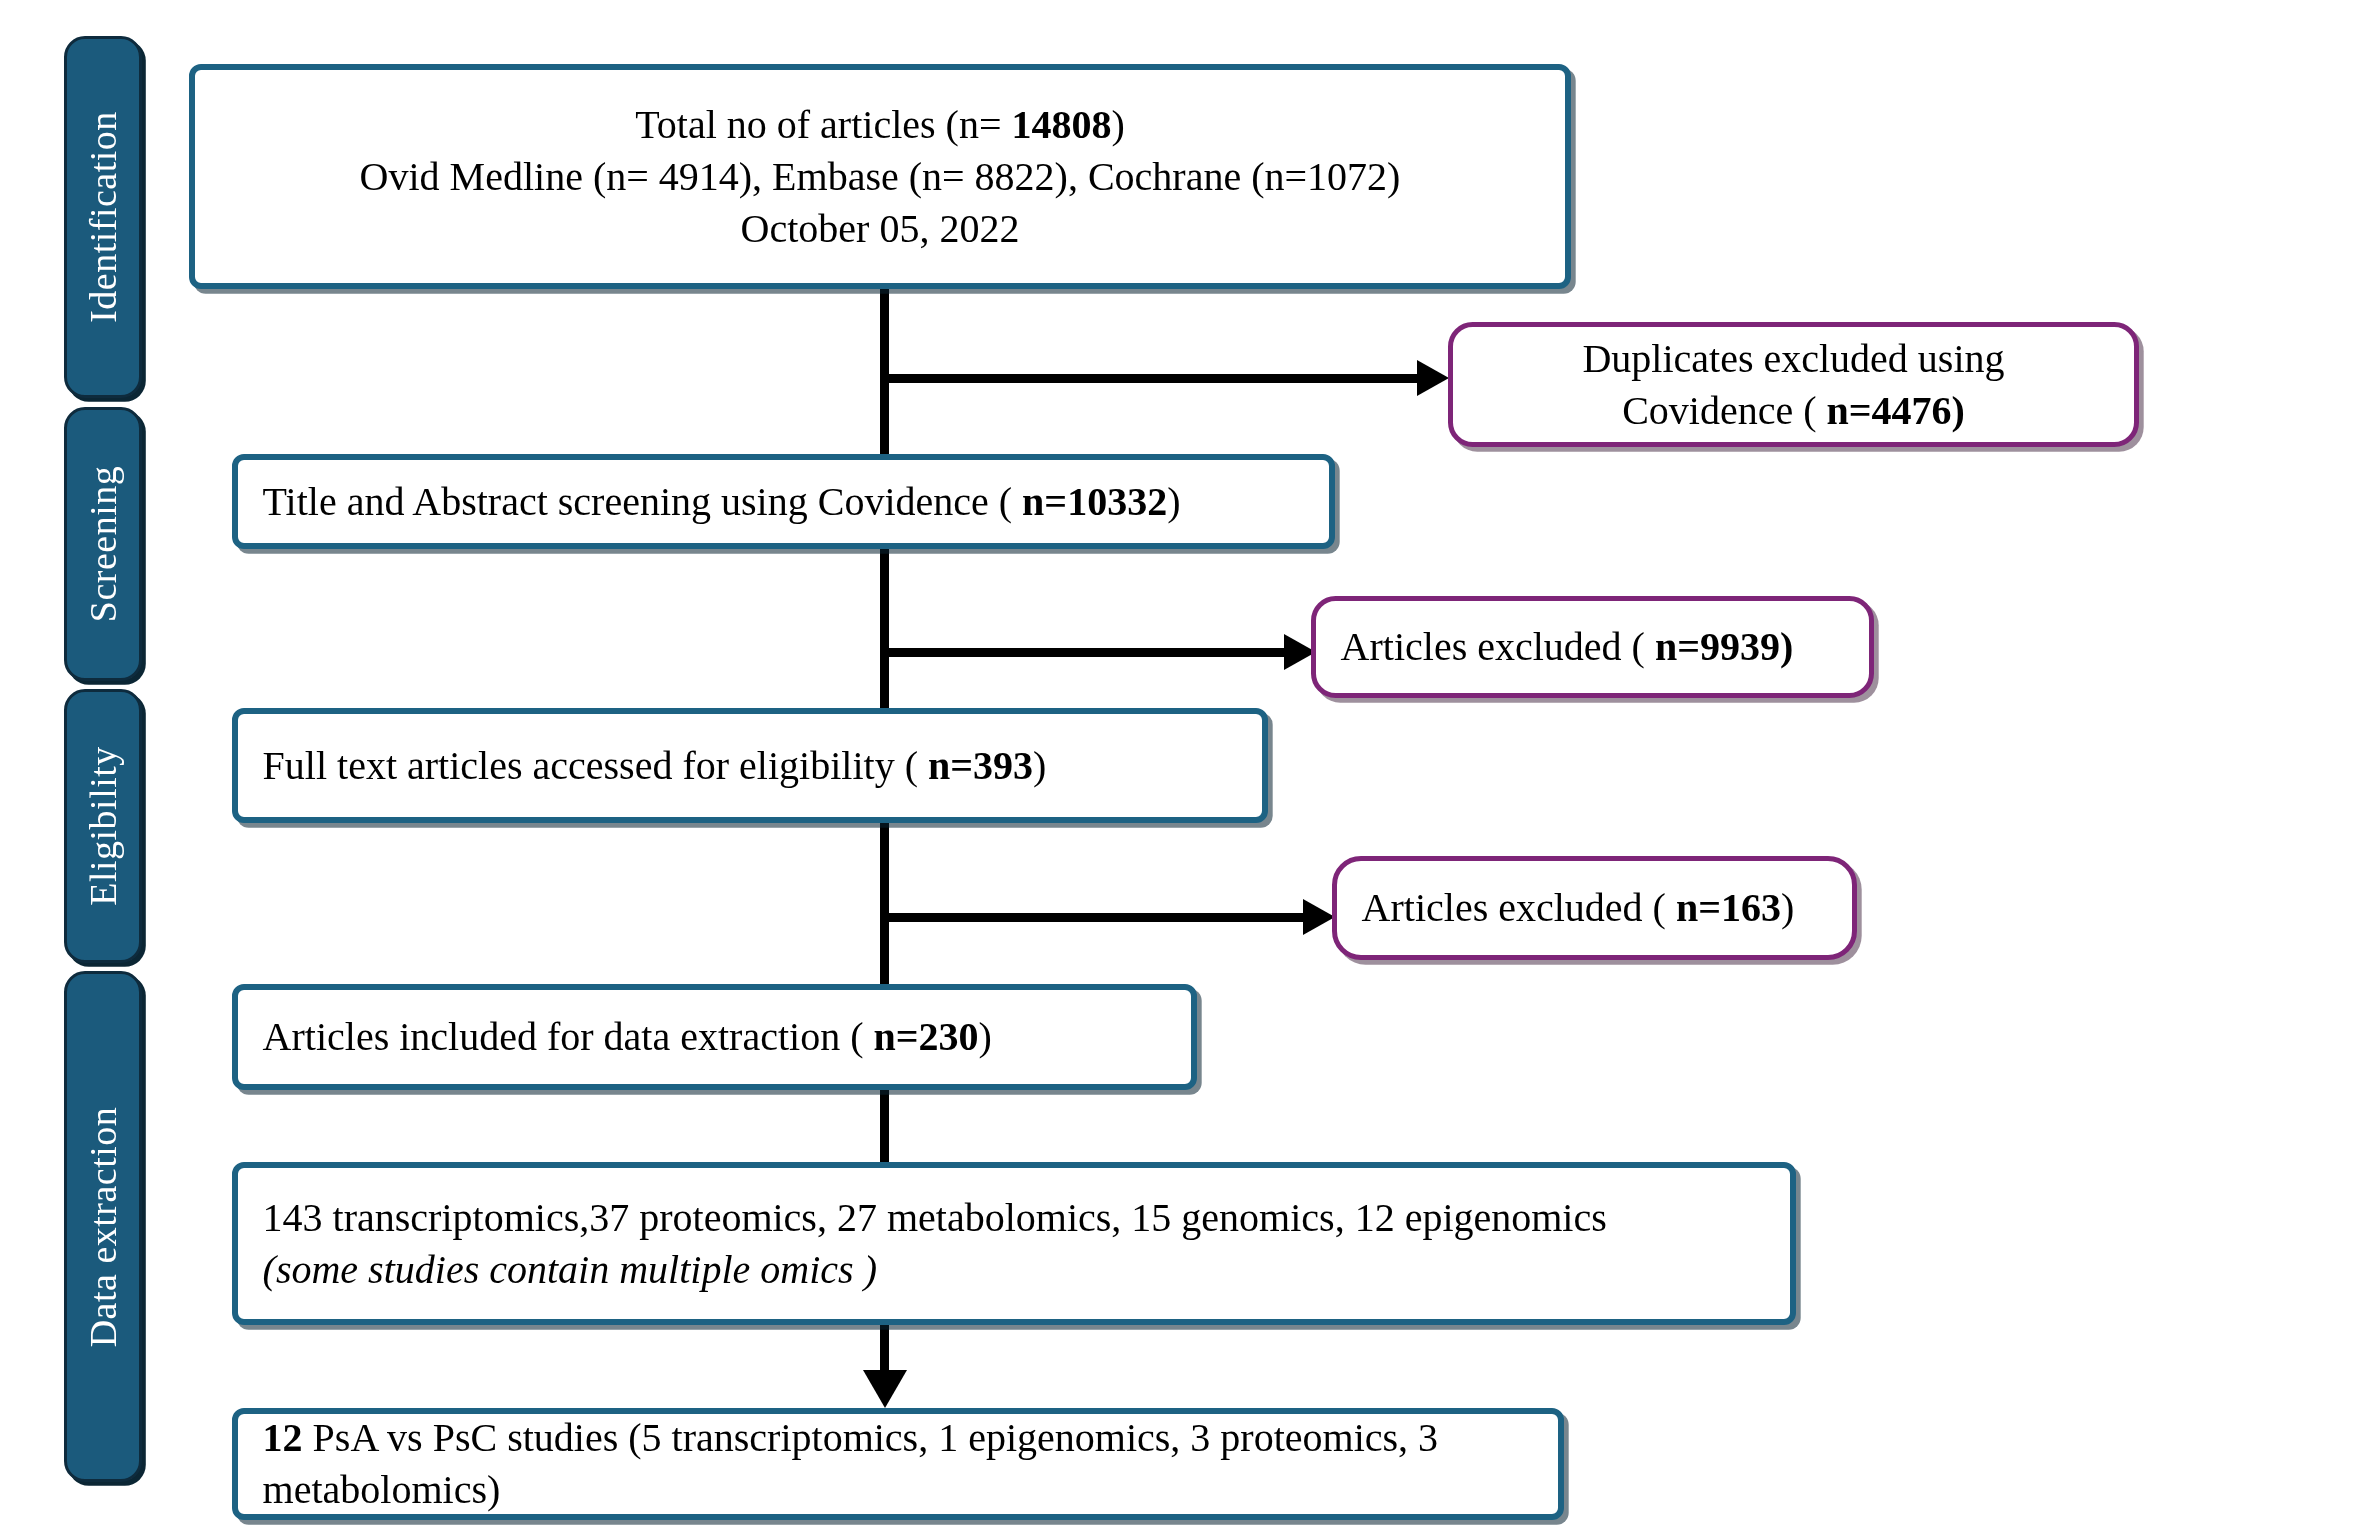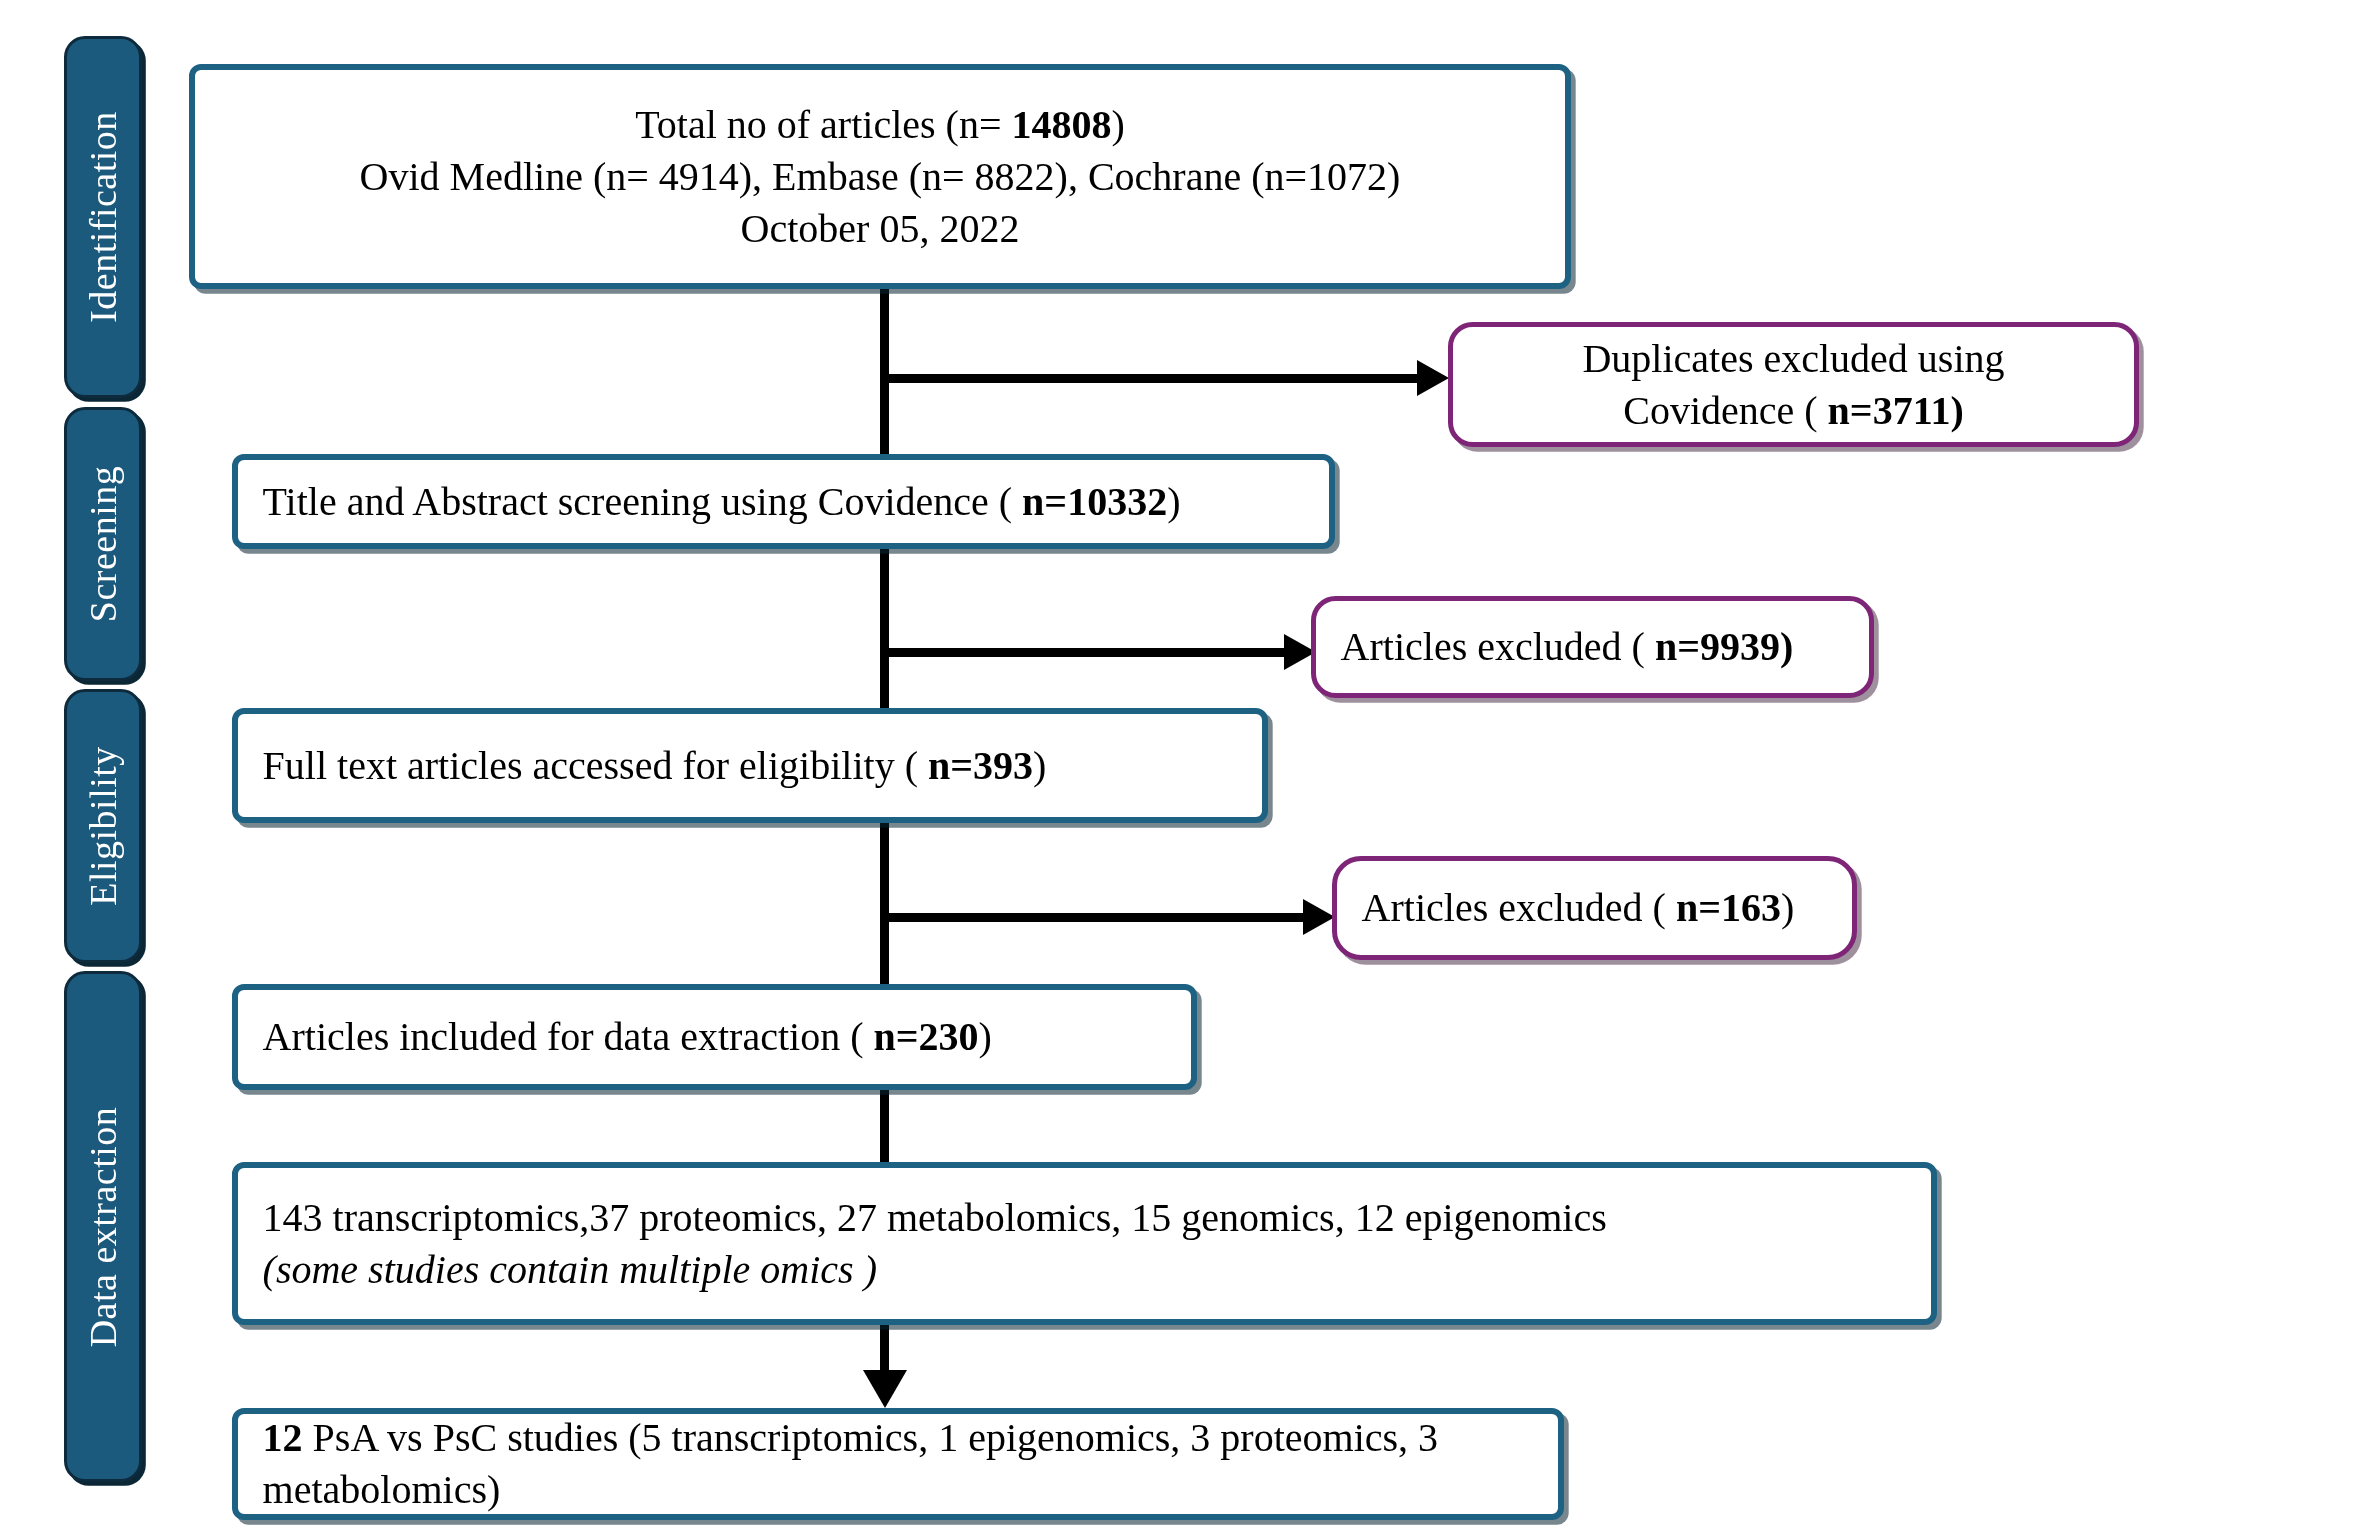--- a/index.html
+++ b/index.html
@@ -149,37 +149,37 @@
       <span>Full text articles accessed for eligibility ( </span><b>n=393</b><span>)</span>
     </div>
   </div>
 
   <div class="box left" style="left:232px;top:984px;width:965px;height:106px;">
     <div class="txt">
       <span>Articles included for data extraction ( </span><b>n=230</b><span>)</span>
     </div>
   </div>
 
-  <div class="box left" style="left:232px;top:1162px;width:1705px;height:163px;">
+  <div class="box left" style="left:232px;top:1162px;width:1564px;height:163px;">
     <div class="txt">
       <div>143 transcriptomics,37 proteomics, 27 metabolomics, 15 genomics, 12 epigenomics</div>
       <div><i>(some studies contain multiple omics )</i></div>
     </div>
   </div>
 
   <div class="box left" style="left:232px;top:1408px;width:1332px;height:112px;">
     <div class="txt">
       <b>12</b><span> PsA vs PsC studies (5 transcriptomics, 1 epigenomics, 3 proteomics,  3 metabolomics)</span>
     </div>
   </div>
 
   <div class="box excl center" style="left:1448px;top:322px;width:691px;height:125px;">
     <div class="txt">
       <div>Duplicates excluded using</div>
-      <div><span>Covidence ( </span><b>n=3711)</b></div>
+      <div><span>Covidence ( </span><b>n=4476)</b></div>
     </div>
   </div>
 
   <div class="box excl left" style="left:1311px;top:596px;width:563px;height:102px;">
     <div class="txt">
       <span>Articles excluded ( </span><b>n=9939)</b>
     </div>
   </div>
 
   <div class="box excl left" style="left:1332px;top:856px;width:525px;height:104px;border-radius:29px;">

